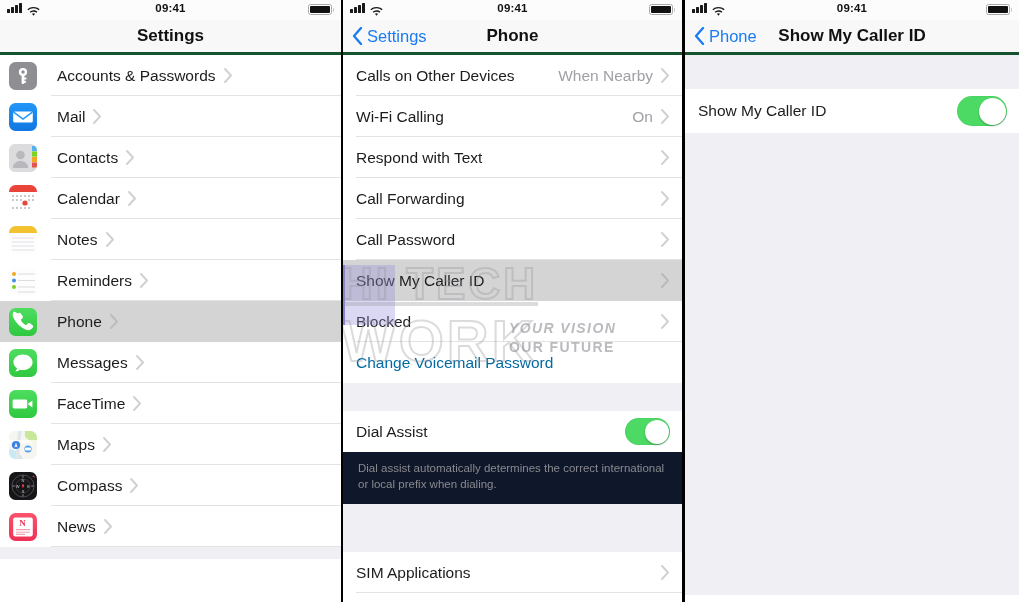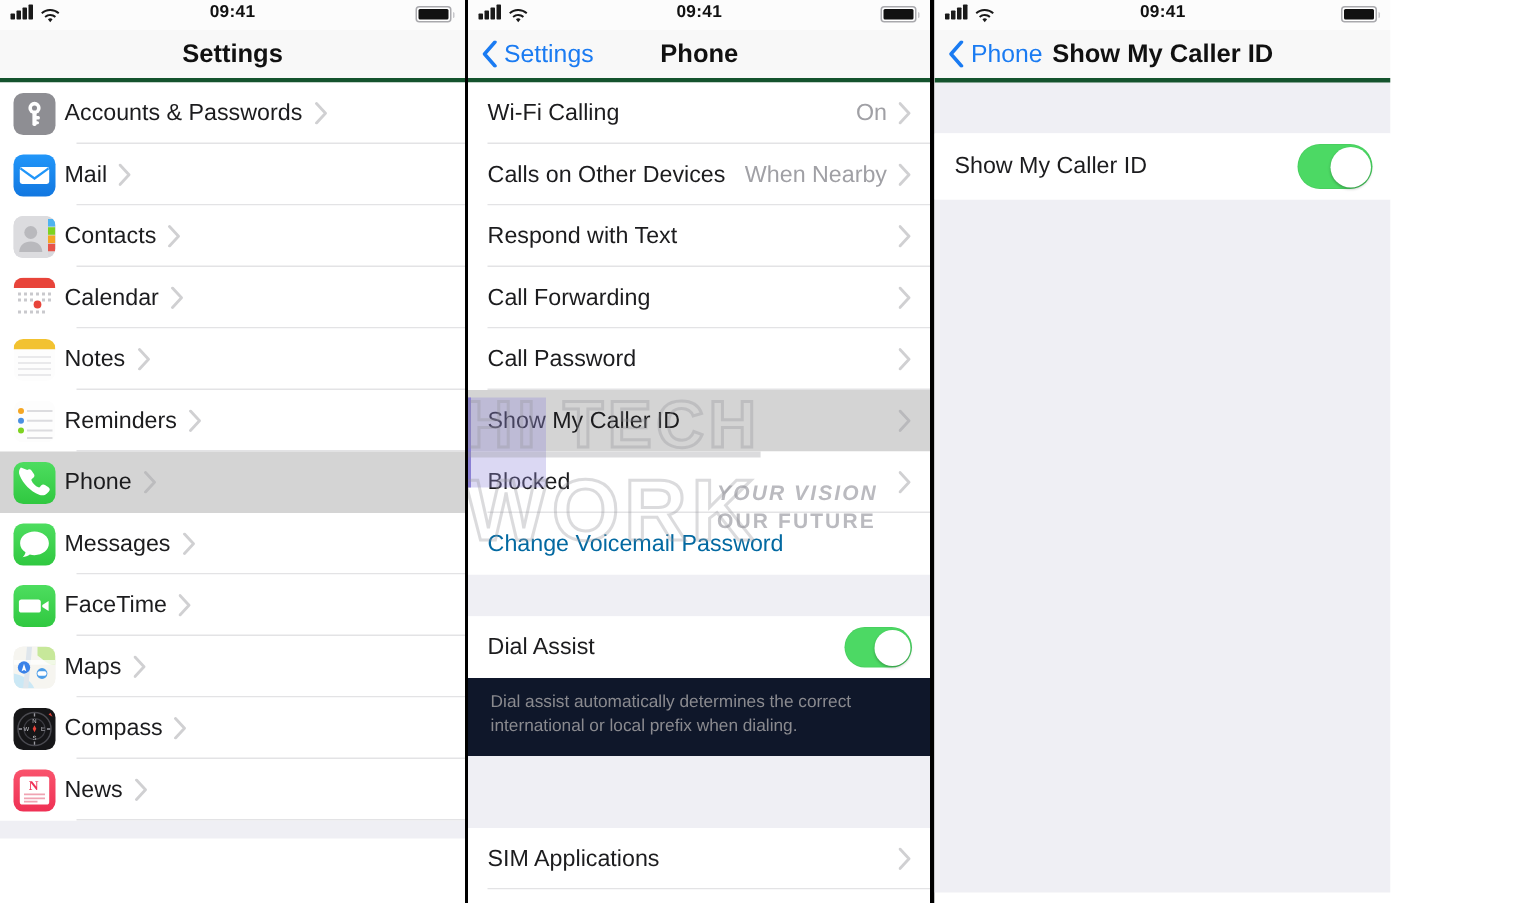--- a/index.html
+++ b/index.html
@@ -2,21 +2,21 @@
 <html><head>
 <meta charset="utf-8">
 <style>
   * { box-sizing: border-box; margin: 0; padding: 0; }
   html, body {
     width: 1024px; height: 602px;
     font-family: "Liberation Sans", sans-serif;
     background: #ffffff;
     overflow: hidden;
   }
-  .screens { display: flex; width: 927px; height: 602px; }
+  .screens { display: flex; width: 1024px; height: 602px; }
   .panel { position: relative; height: 602px; overflow: hidden; background: #ffffff; }
   .panel.left   { width: 341px; }
   .panel.middle { width: 344px; border-left: 2px solid #000; border-right: 3px solid #000; }
   .panel.right  { width: 334px; }
 
   
   .statusbar {
     height: 20px; position: relative; background: #fcfcfc;
     display: flex; align-items: center;
   }
@@ -73,21 +73,21 @@
   .row-label { font-size: 15.5px; color: #1c1c1e; white-space: nowrap; }
   .row-label.link { color: #0369a1; }
   .row-value { margin-left: auto; font-size: 15.5px; color: #a0a0a5; white-space: nowrap; }
   .chev-r { margin-left: 8px; margin-right: 12px; width: 9px; height: 15px; flex: 0 0 auto; opacity: 0.75; }
   .row-value + .chev-r { margin-left: 8px; }
   .row-label + .chev-r { margin-left: auto; }
 
   
   .row.app { height: 41px; padding-left: 9px; }
   .app-icon { width: 28px; height: 28px; border-radius: 6.5px; flex: 0 0 auto; overflow: hidden; position: relative; }
-  .app-label { font-size: 15.5px; color: #1c1c1e; margin-left: 6px; }
+  .app-label { font-size: 15.5px; color: #1c1c1e; margin-left: 20px; }
   .row.app .sep { left: 51px; }
 
   
   .note {
     background: #0f172a; padding: 9px 15px 12px 15px;
     font-size: 11.5px; line-height: 1.35; color: #8a8a8f;
   }
   .toggle {
     margin-left: auto; margin-right: 12px;
     width: 45px; height: 27px; border-radius: 14px;
@@ -437,30 +437,30 @@
         <span class="chev"><svg viewBox="0 0 11 18" width="11" height="18">
               <path d="M9 1L2 9l7 8" fill="none" stroke="#1a7bf2" stroke-width="2.3" stroke-linecap="round" stroke-linejoin="round"></path>
             </svg></span>
         <span>Settings</span>
       </div>
       <div class="nav-title">Phone</div>
     </div>
 
     <div class="group">
       <div class="row">
+        <span class="row-label">Calls on Other Devices</span>
+        <span class="row-value">When Nearby</span>
+        <span class="chev-r"><svg viewBox="0 0 9 15" width="9" height="15">
+              <path d="M1 1l6 6.5-6 6.5" fill="none" stroke="#c1c1c4" stroke-width="1.9" stroke-linecap="round" stroke-linejoin="round"></path>
+            </svg></span>
+        <span class="sep"></span>
+      </div>
+      <div class="row">
         <span class="row-label">Wi-Fi Calling</span>
         <span class="row-value">On</span>
-        <span class="chev-r"><svg viewBox="0 0 9 15" width="9" height="15">
-              <path d="M1 1l6 6.5-6 6.5" fill="none" stroke="#c1c1c4" stroke-width="1.9" stroke-linecap="round" stroke-linejoin="round"></path>
-            </svg></span>
-        <span class="sep"></span>
-      </div>
-      <div class="row">
-        <span class="row-label">Calls on Other Devices</span>
-        <span class="row-value">When Nearby</span>
         <span class="chev-r"><svg viewBox="0 0 9 15" width="9" height="15">
               <path d="M1 1l6 6.5-6 6.5" fill="none" stroke="#c1c1c4" stroke-width="1.9" stroke-linecap="round" stroke-linejoin="round"></path>
             </svg></span>
         <span class="sep"></span>
       </div>
       <div class="row">
         <span class="row-label">Respond with Text</span>
         <span class="chev-r"><svg viewBox="0 0 9 15" width="9" height="15">
               <path d="M1 1l6 6.5-6 6.5" fill="none" stroke="#c1c1c4" stroke-width="1.9" stroke-linecap="round" stroke-linejoin="round"></path>
             </svg></span>

